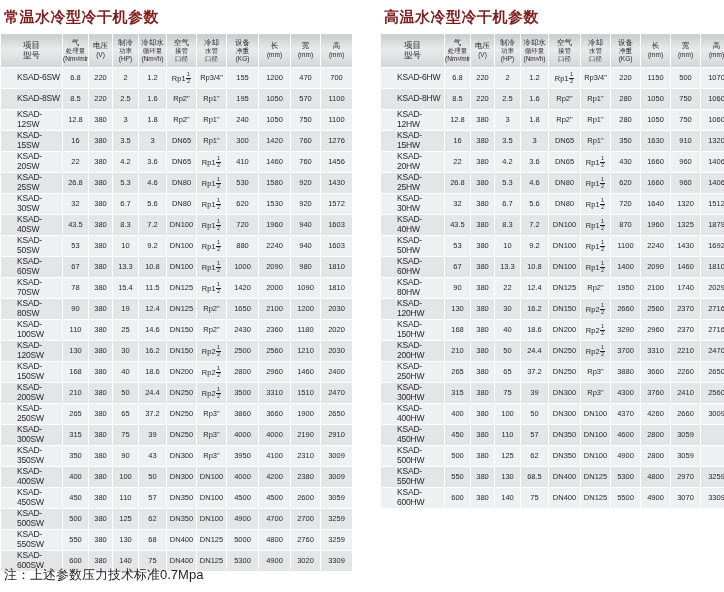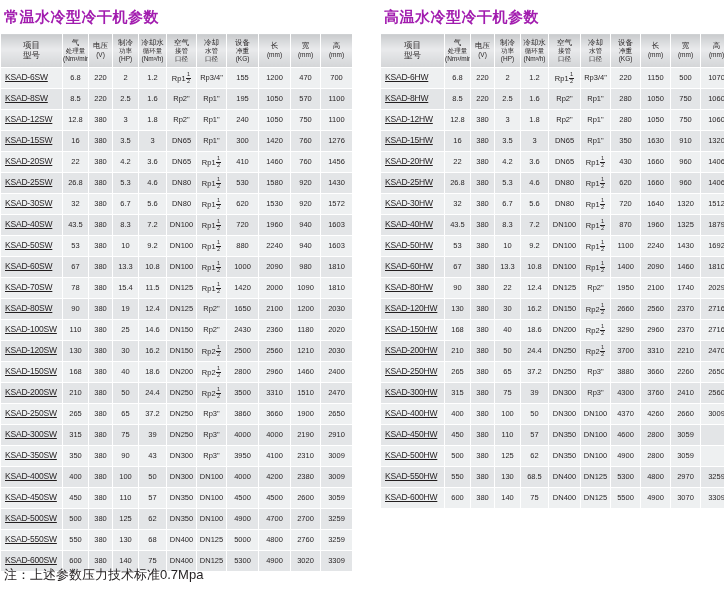--- a/index.html
+++ b/index.html
@@ -19,21 +19,21 @@
     position: absolute;
     top: 0;
     width: 352px;
   }
   .panel-left { left: 0; }
   .panel-right { left: 380px; }
 
   .panel-title {
     font-size: 15px;
     font-weight: bold;
-    color: #a21caf;
+    color: #7f1d1d;
     padding: 8px 0 6px 4px;
     letter-spacing: 0.5px;
   }
 
   table.spec {
     border-collapse: collapse;
     width: 352px;
     table-layout: fixed;
   }
   table.spec td, table.spec th {
@@ -64,23 +64,22 @@
   tbody td {
     height: 21px;
     background: #eef0f1;
   }
   tbody tr:nth-child(even) td {
     background: #e3e5e7;
   }
   tbody td.model {
     font-size: 8.5px;
     text-align: left;
-    padding-left: 4px;
+    padding-left: 16px;
     letter-spacing: -0.2px;
-    text-decoration: underline;
   }
   .frac {
     display: inline-block;
     vertical-align: -0.32em;
     font-size: 5.5px;
     line-height: 1;
     text-align: center;
     margin-left: 0.5px;
   }
   .frac .num { display: block; border-bottom: 1px solid #231f20; padding: 0 1px; }

